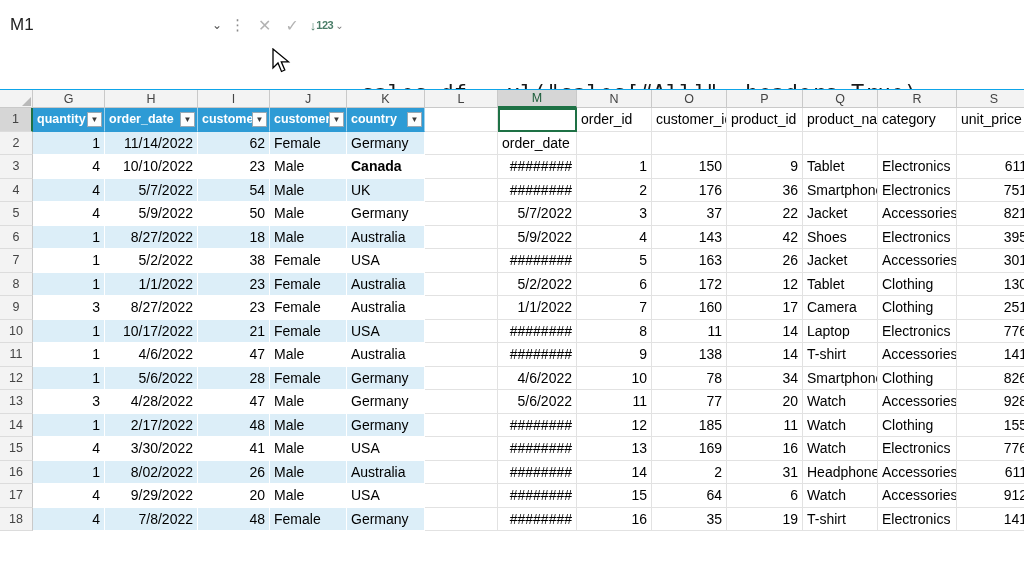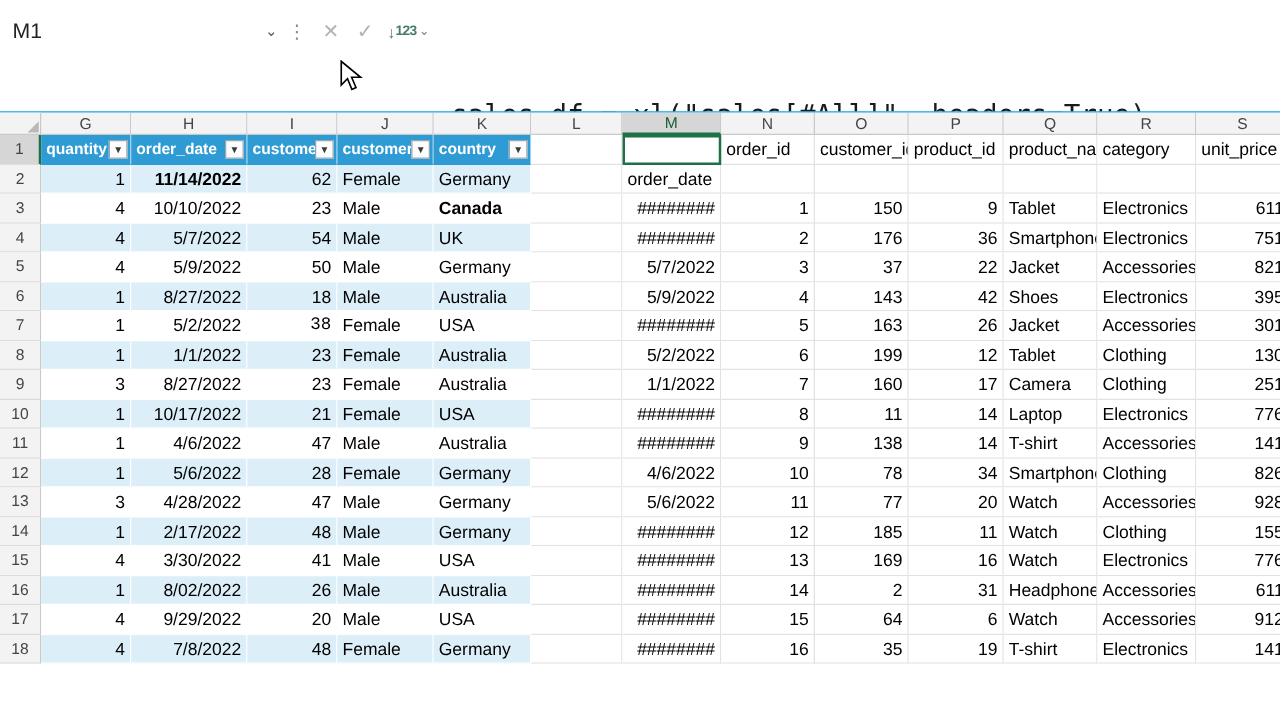--- a/index.html
+++ b/index.html
@@ -118,21 +118,21 @@
       <div class="cell" style="width: 75px;">order_id</div>
       <div class="cell" style="width: 75px;">customer_id</div>
       <div class="cell" style="width: 76px;">product_id</div>
       <div class="cell" style="width: 75px;">product_name</div>
       <div class="cell" style="width: 79px;">category</div>
       <div class="cell" style="width: 75px;">unit_price</div>
     </div>
     <div class="grow">
       <div class="rnum">2</div>
       <div class="cell right band" style="width: 72px;">1</div>
-      <div class="cell right band" style="width: 93px; font-weight: bold;">11/14/2022</div>
+      <div class="cell right band" style="width: 93px;">11/14/2022</div>
       <div class="cell right band" style="width: 72px;">62</div>
       <div class="cell band" style="width: 77px;">Female</div>
       <div class="cell band" style="width: 78px;">Germany</div>
       <div class="cell" style="width: 73px;"></div>
       <div class="cell" style="width: 79px;">order_date</div>
       <div class="cell right" style="width: 75px;"></div>
       <div class="cell right" style="width: 75px;"></div>
       <div class="cell right" style="width: 76px;"></div>
       <div class="cell" style="width: 75px;"></div>
       <div class="cell" style="width: 79px;"></div>
@@ -199,21 +199,21 @@
       <div class="cell right" style="width: 75px;">143</div>
       <div class="cell right" style="width: 76px;">42</div>
       <div class="cell" style="width: 75px;">Shoes</div>
       <div class="cell" style="width: 79px;">Electronics</div>
       <div class="cell right" style="width: 75px;">395</div>
     </div>
     <div class="grow">
       <div class="rnum">7</div>
       <div class="cell right plain" style="width: 72px;">1</div>
       <div class="cell right plain" style="width: 93px;">5/2/2022</div>
-      <div class="cell right plain" style="width: 72px; font-family: Liberation Mono, monospace;">38</div>
+      <div class="cell right plain" style="width: 72px;">38</div>
       <div class="cell plain" style="width: 77px;">Female</div>
       <div class="cell plain" style="width: 78px;">USA</div>
       <div class="cell" style="width: 73px;"></div>
       <div class="cell right" style="width: 79px;">########</div>
       <div class="cell right" style="width: 75px;">5</div>
       <div class="cell right" style="width: 75px;">163</div>
       <div class="cell right" style="width: 76px;">26</div>
       <div class="cell" style="width: 75px;">Jacket</div>
       <div class="cell" style="width: 79px;">Accessories</div>
       <div class="cell right" style="width: 75px;">301</div>
@@ -221,21 +221,21 @@
     <div class="grow">
       <div class="rnum">8</div>
       <div class="cell right band" style="width: 72px;">1</div>
       <div class="cell right band" style="width: 93px;">1/1/2022</div>
       <div class="cell right band" style="width: 72px;">23</div>
       <div class="cell band" style="width: 77px;">Female</div>
       <div class="cell band" style="width: 78px;">Australia</div>
       <div class="cell" style="width: 73px;"></div>
       <div class="cell right" style="width: 79px;">5/2/2022</div>
       <div class="cell right" style="width: 75px;">6</div>
-      <div class="cell right" style="width: 75px;">199</div>
+      <div class="cell right" style="width: 75px;">172</div>
       <div class="cell right" style="width: 76px;">12</div>
       <div class="cell" style="width: 75px;">Tablet</div>
       <div class="cell" style="width: 79px;">Clothing</div>
       <div class="cell right" style="width: 75px;">130</div>
     </div>
     <div class="grow">
       <div class="rnum">9</div>
       <div class="cell right plain" style="width: 72px;">3</div>
       <div class="cell right plain" style="width: 93px;">8/27/2022</div>
       <div class="cell right plain" style="width: 72px;">23</div>

